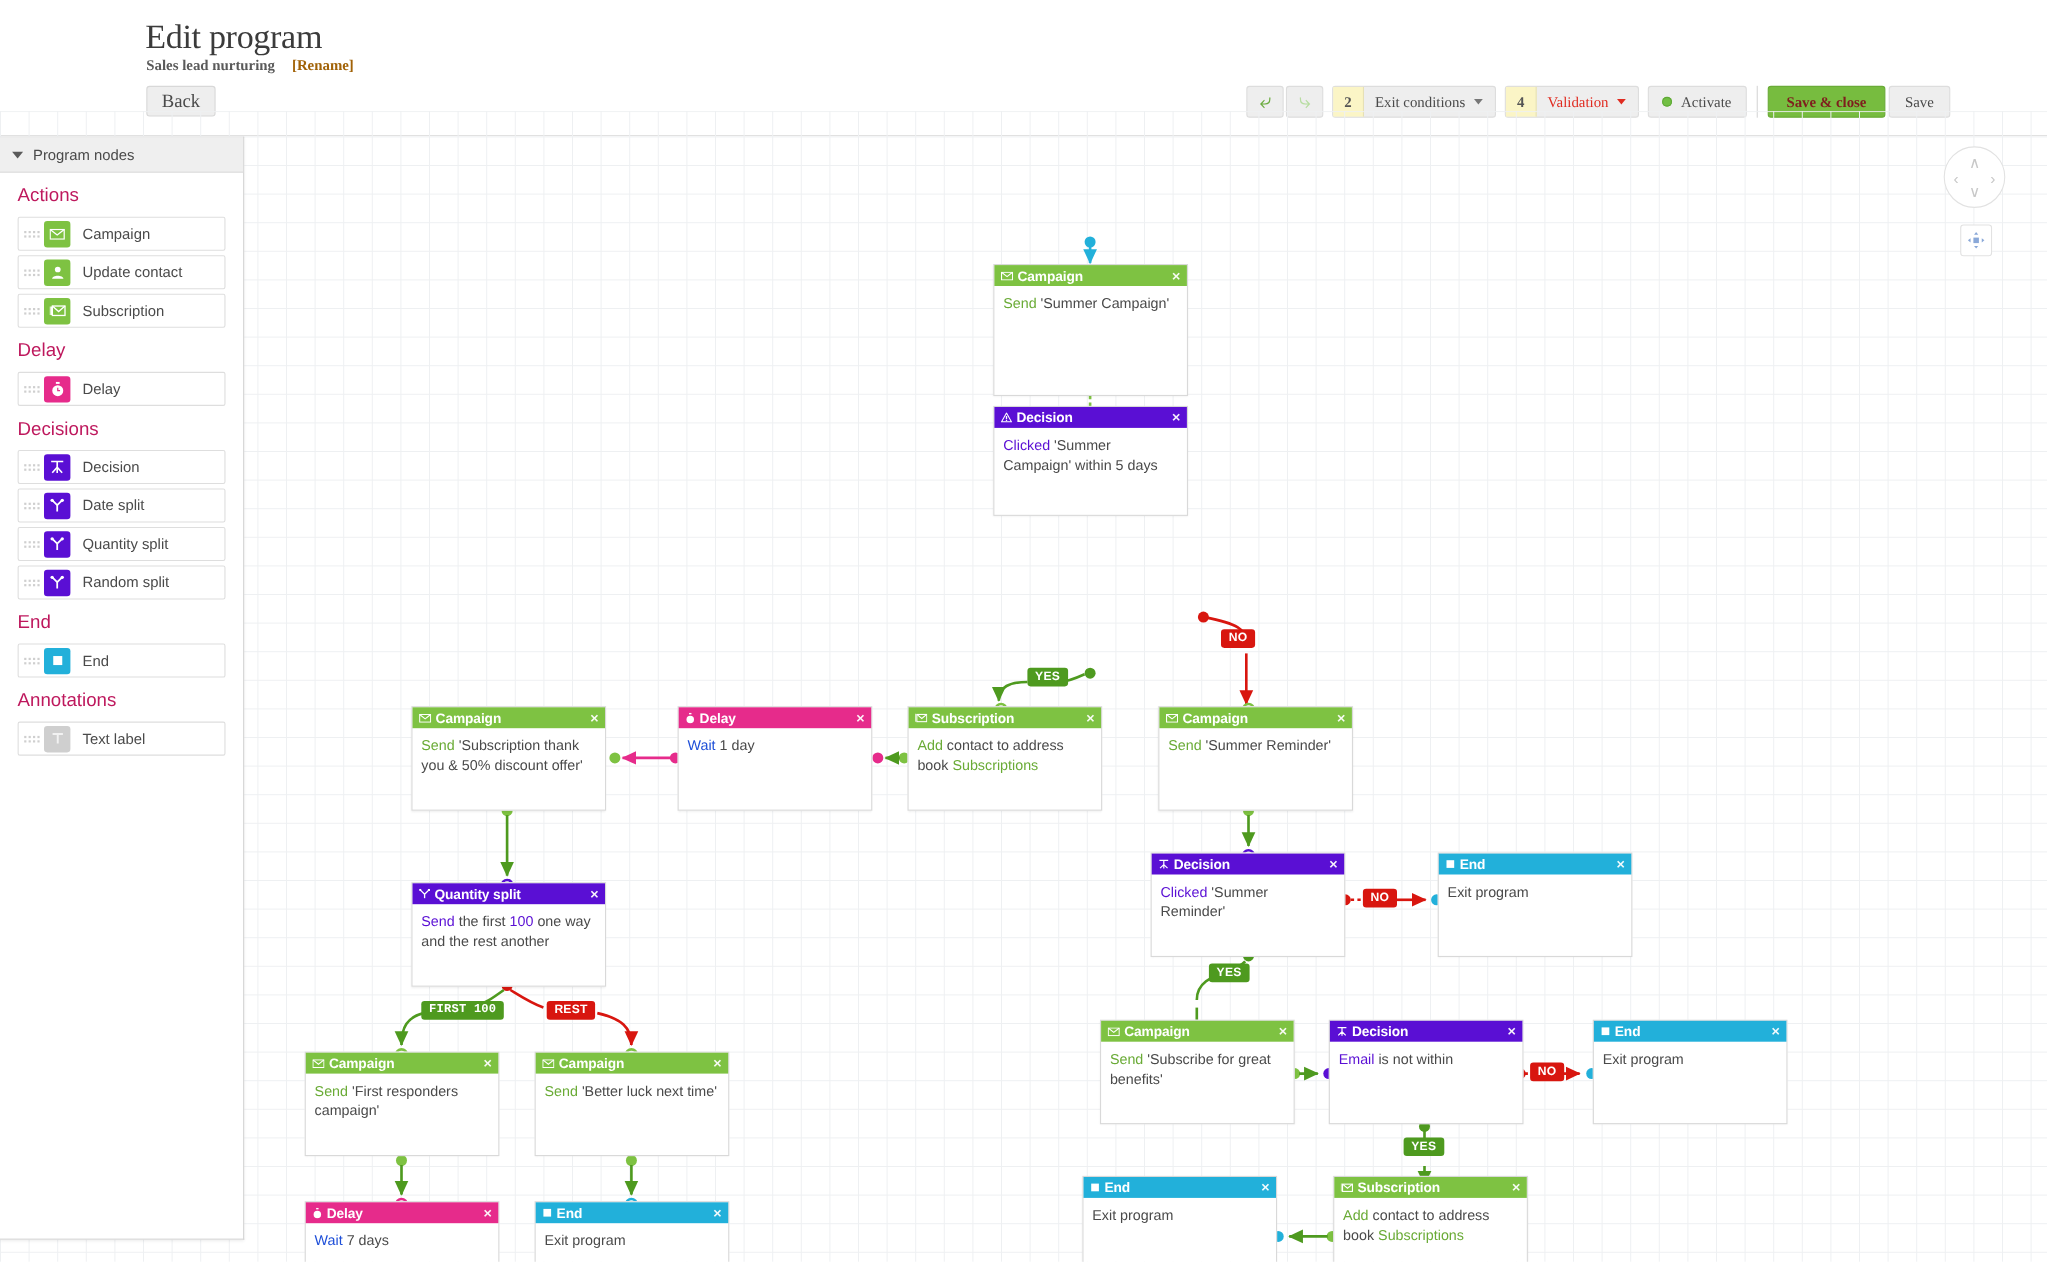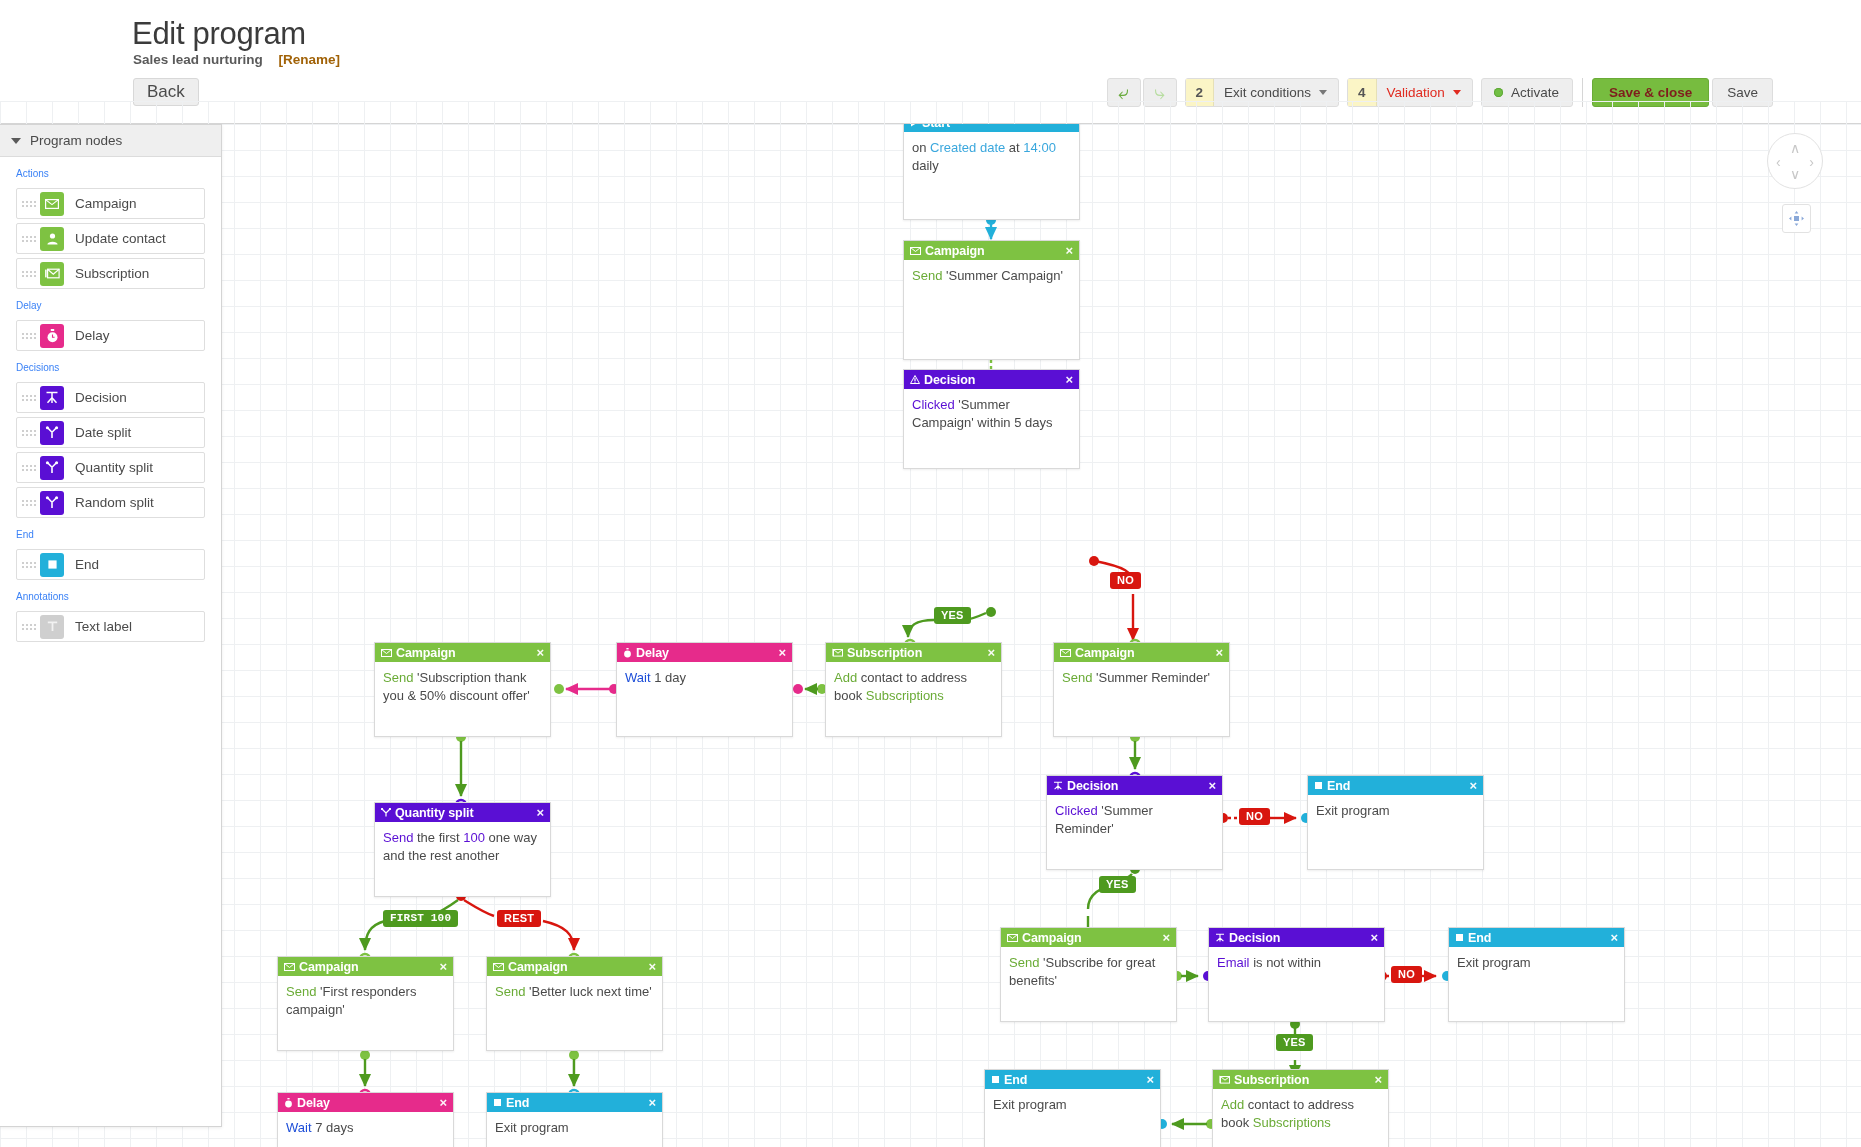--- a/index.html
+++ b/index.html
@@ -10,20 +10,21 @@
     background: #ffffff;
     font-family: "Liberation Sans", sans-serif;
     -webkit-font-smoothing: antialiased;
   }
 
   
   #header {
     position: absolute; left: 0; top: 0; width: 1861px; height: 124px;
     background: #ffffff;
     border-bottom: 1px solid #d5d5d5;
+    font-family: Liberation Serif, serif;
   }
   #page-title {
     position: absolute; left: 132px; top: 16px;
     font-size: 31px; color: #3b3b3b; font-weight: 400; letter-spacing: -0.3px;
   }
   #subtitle-row {
     position: absolute; left: 133px; top: 52px;
     font-size: 13.5px; font-weight: bold; color: #5a5a5a;
   }
   #rename-link { color: #a16207; font-weight: bold; cursor: pointer; margin-left: 12px;}
@@ -98,21 +99,21 @@
   #sidebar-header {
     height: 32px; background: #efefef; border-bottom: 1px solid #dcdcdc;
     display: flex; align-items: center; padding-left: 11px;
     font-size: 13.5px; color: #4a4a4a; cursor: pointer;
   }
   .tri-down {
     width: 0; height: 0; border-left: 5px solid transparent; border-right: 5px solid transparent;
     border-top: 6px solid #5a5a5a; margin-right: 9px;
   }
   .group-label {
-    font-size: 10px; color: #3b82f6; padding: 11px 0 5px 16px;
+    font-size: 17px; color: #be185d; padding: 11px 0 5px 16px;
   }
   .node-item {
     margin: 4px 16px 0 16px; height: 31px;
     border: 1px solid #dedede; border-radius: 2px; background: #fff;
     display: flex; align-items: center; cursor: grab;
   }
   .drag-dots { width: 16px; margin-left: 5px; display: flex; flex-wrap: wrap; gap: 2px 2px; }
   .drag-dots i { width: 2px; height: 2px; background: #cfcfcf; display: block; }
   .ni-icon {
     width: 24px; height: 24px; border-radius: 3px; display: flex;
@@ -323,33 +324,20 @@
 
   <div class="edge-label lb-yes" style="left:934px; top:483px;">YES</div>
   <div class="edge-label lb-no" style="left:1110px; top:448px;">NO</div>
   <div class="edge-label lb-first" style="left:383px; top:786px;">FIRST 100</div>
   <div class="edge-label lb-rest" style="left:497px; top:786px;">REST</div>
   <div class="edge-label lb-yes" style="left:1099px; top:752px;">YES</div>
   <div class="edge-label lb-no" style="left:1239px; top:684px;">NO</div>
   <div class="edge-label lb-yes" style="left:1276px; top:910px;">YES</div>
   <div class="edge-label lb-no" style="left:1391px; top:842px;">NO</div>
 
-  <div class="node" style="left:903px; top:-12px; width:177px; height:108px;">
-    <div class="node-head hd-cyan">
-      <span class="hd-icon">
-        <svg width="8" height="8" viewBox="0 0 8 8">
-            <path d="M1,0.5 L7,4 L1,7.5 z" fill="#fff"></path>
-          </svg>
-      </span>
-      <span class="hd-title">Start</span>
-    </div>
-    <div class="node-body">
-      <span>on </span><span class="kw-blue">Created date</span><span> at </span><span class="kw-blue">14:00</span><span> daily</span>
-    </div>
-  </div>
 
   <div class="node" style="left:903px; top:116px; width:177px; height:120px;">
     <div class="node-head hd-green">
       <span class="hd-icon">
         <svg width="11" height="8" viewBox="0 0 11 8">
             <rect x="0.5" y="0.5" width="10" height="7" fill="none" stroke="#fff"></rect>
             <path d="M0.5,0.5 L5.5,4.5 L10.5,0.5" fill="none" stroke="#fff"></path>
           </svg>
       </span>
       <span class="hd-title">Campaign</span>

